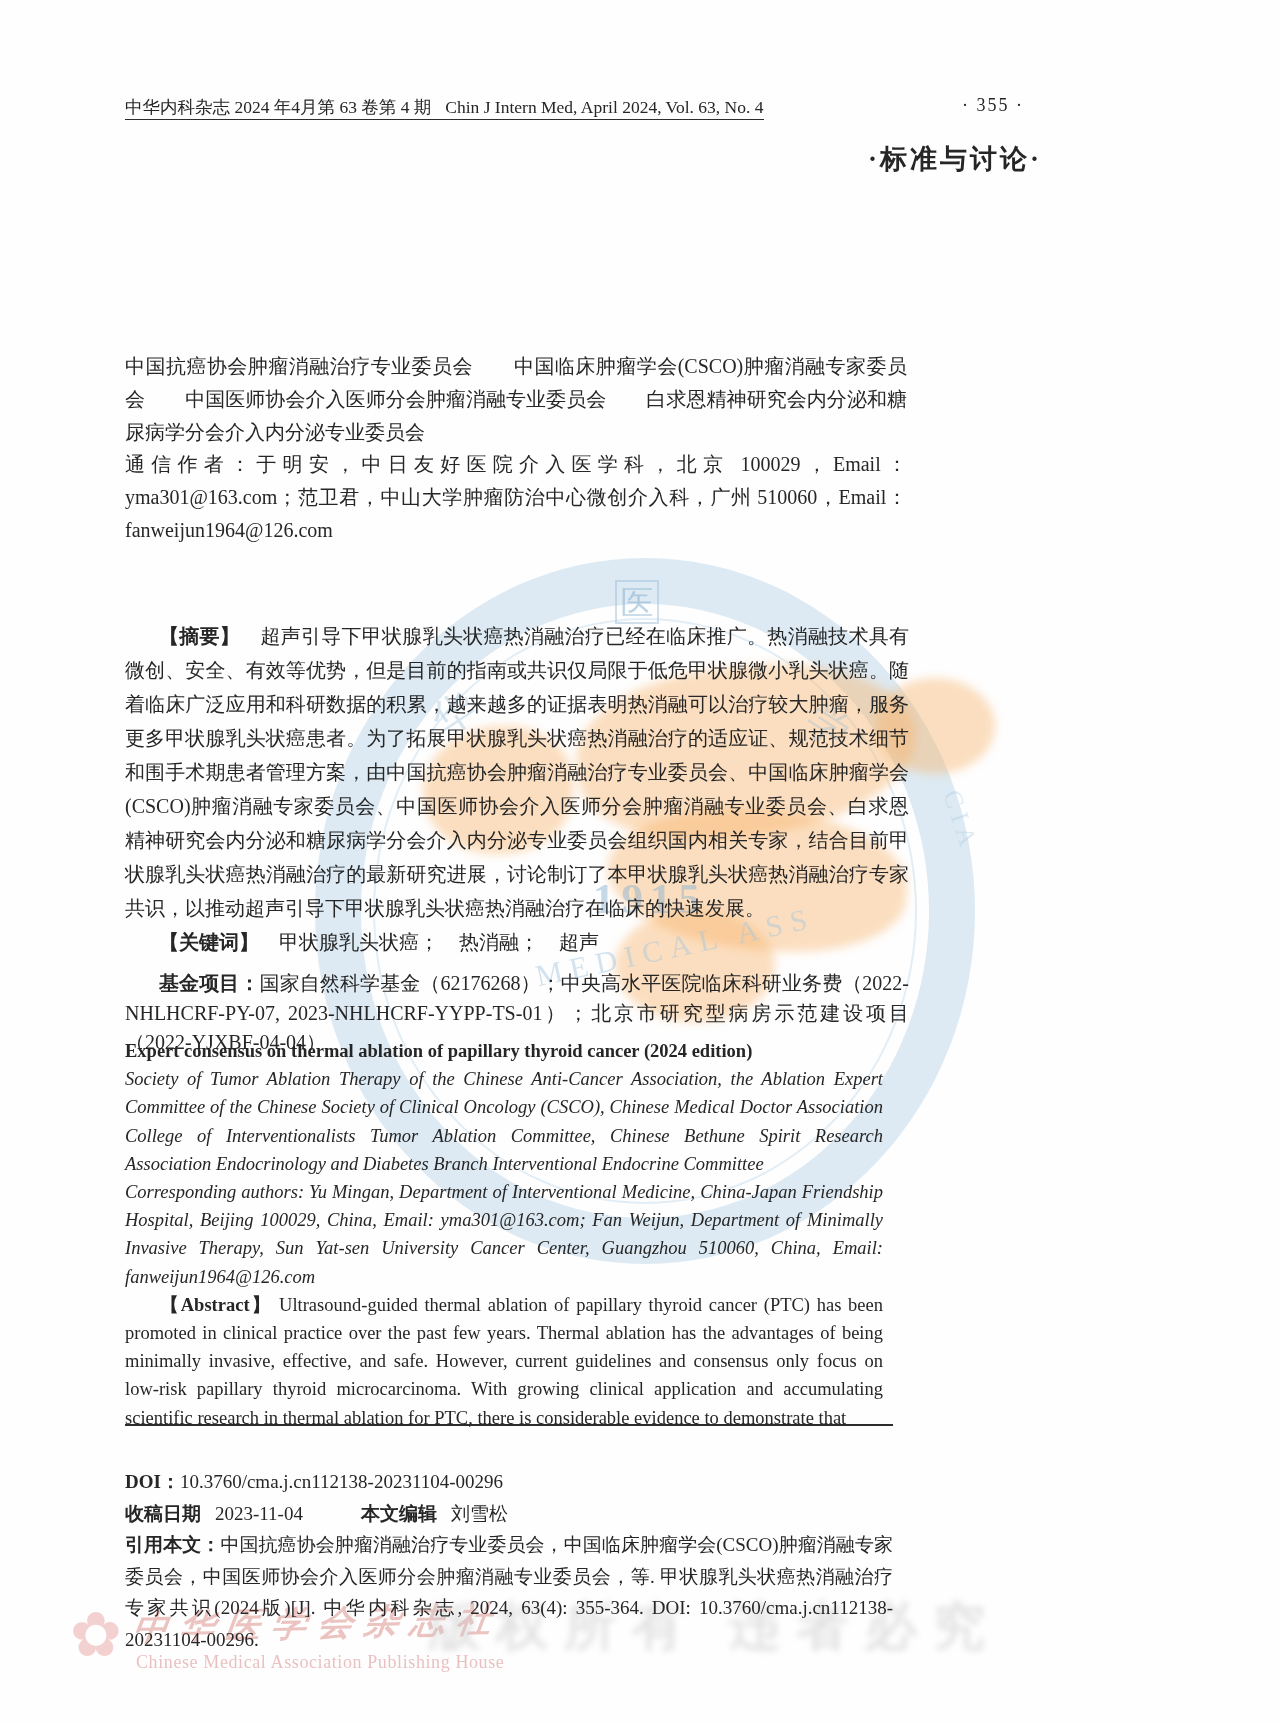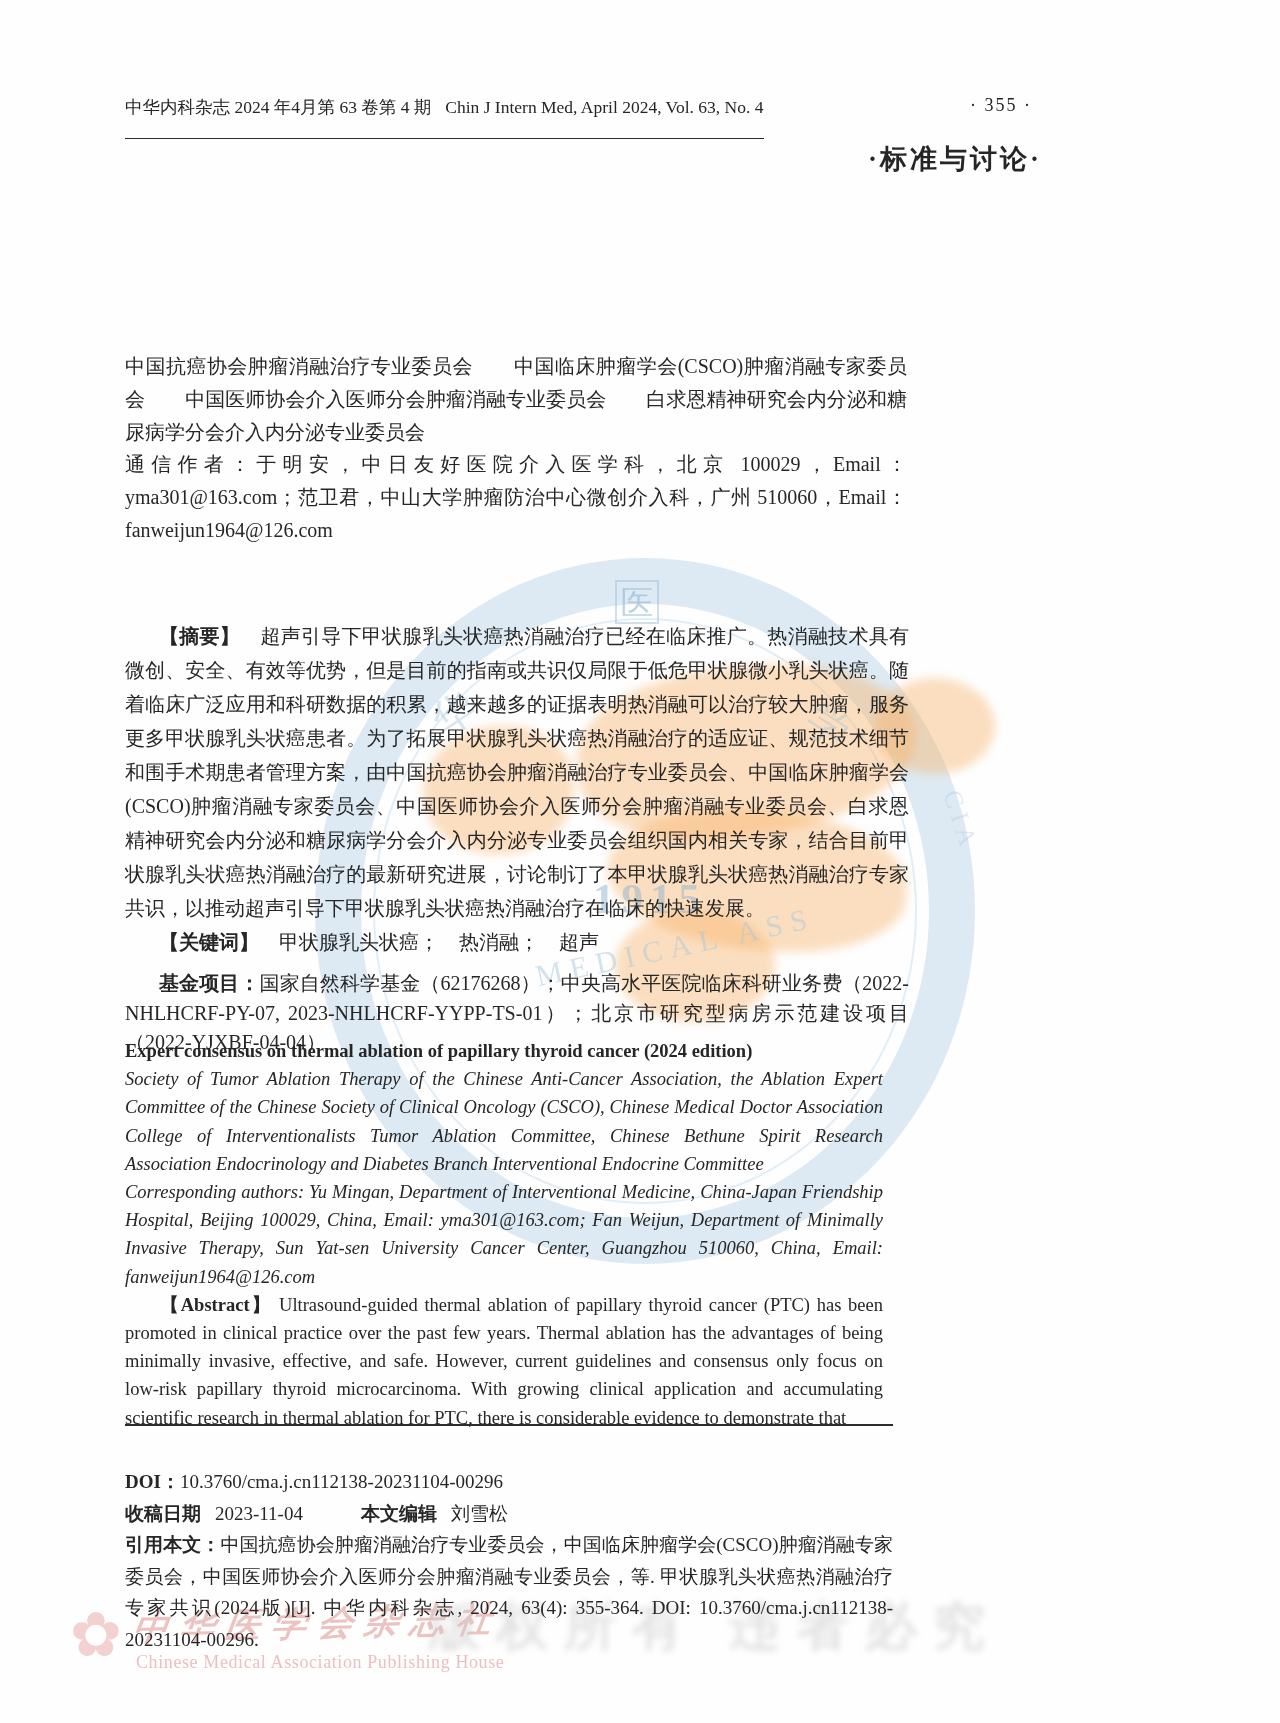--- a/index.html
+++ b/index.html
@@ -42,24 +42,24 @@
     font-family:"DejaVu Sans",sans-serif;}
   .pub-cn{position:absolute;left:64px;top:4px;font-size:35px;font-weight:bold;font-style:italic;
     letter-spacing:11px;color:rgba(212,124,118,0.45);transform:skewX(-9deg) rotate(-1.5deg);white-space:nowrap;}
   .pub-en{position:absolute;left:66px;top:56px;font-size:18px;letter-spacing:0.6px;
     color:rgba(222,150,150,0.6);white-space:nowrap;}
   .copyright{left:428px;top:1592px;font-size:52px;font-weight:bold;letter-spacing:16px;
     color:rgba(206,206,206,0.55);filter:blur(3px);white-space:nowrap;}
 
   
   .content{position:absolute;z-index:1;}
-  .header-left{left:125px;top:95px;font-size:17.5px;padding-bottom:19px;
+  .header-left{left:125px;top:95px;font-size:17.5px;padding-bottom:0;
     border-bottom:1.5px solid #2c2c2c;white-space:nowrap;}
   .header-left .en{margin-left:14px;}
-  .page-num{left:962px;top:95px;font-size:18px;letter-spacing:2px;white-space:nowrap;margin-left:8px;}
+  .page-num{left:962px;top:95px;font-size:18px;letter-spacing:2px;white-space:nowrap;}
   .column-label{left:0;top:141px;width:1042px;text-align:right;font-size:27px;font-weight:bold;
     letter-spacing:3px;}
   .title-block{left:125px;top:197px;width:790px;font-size:40px;font-weight:bold;line-height:57px;}
   .authors{left:125px;top:350px;width:782px;font-size:20px;line-height:32.8px;text-align:justify;
     text-justify:inter-character;}
   .abstract-block{left:125px;top:619px;width:784px;font-size:20px;line-height:34px;text-align:justify;
     text-justify:inter-character;}
   .abstract-block .lbl{font-weight:bold;}
   .abs-p{text-indent:1.7em;}
   .kw-p{text-indent:1.7em;}

